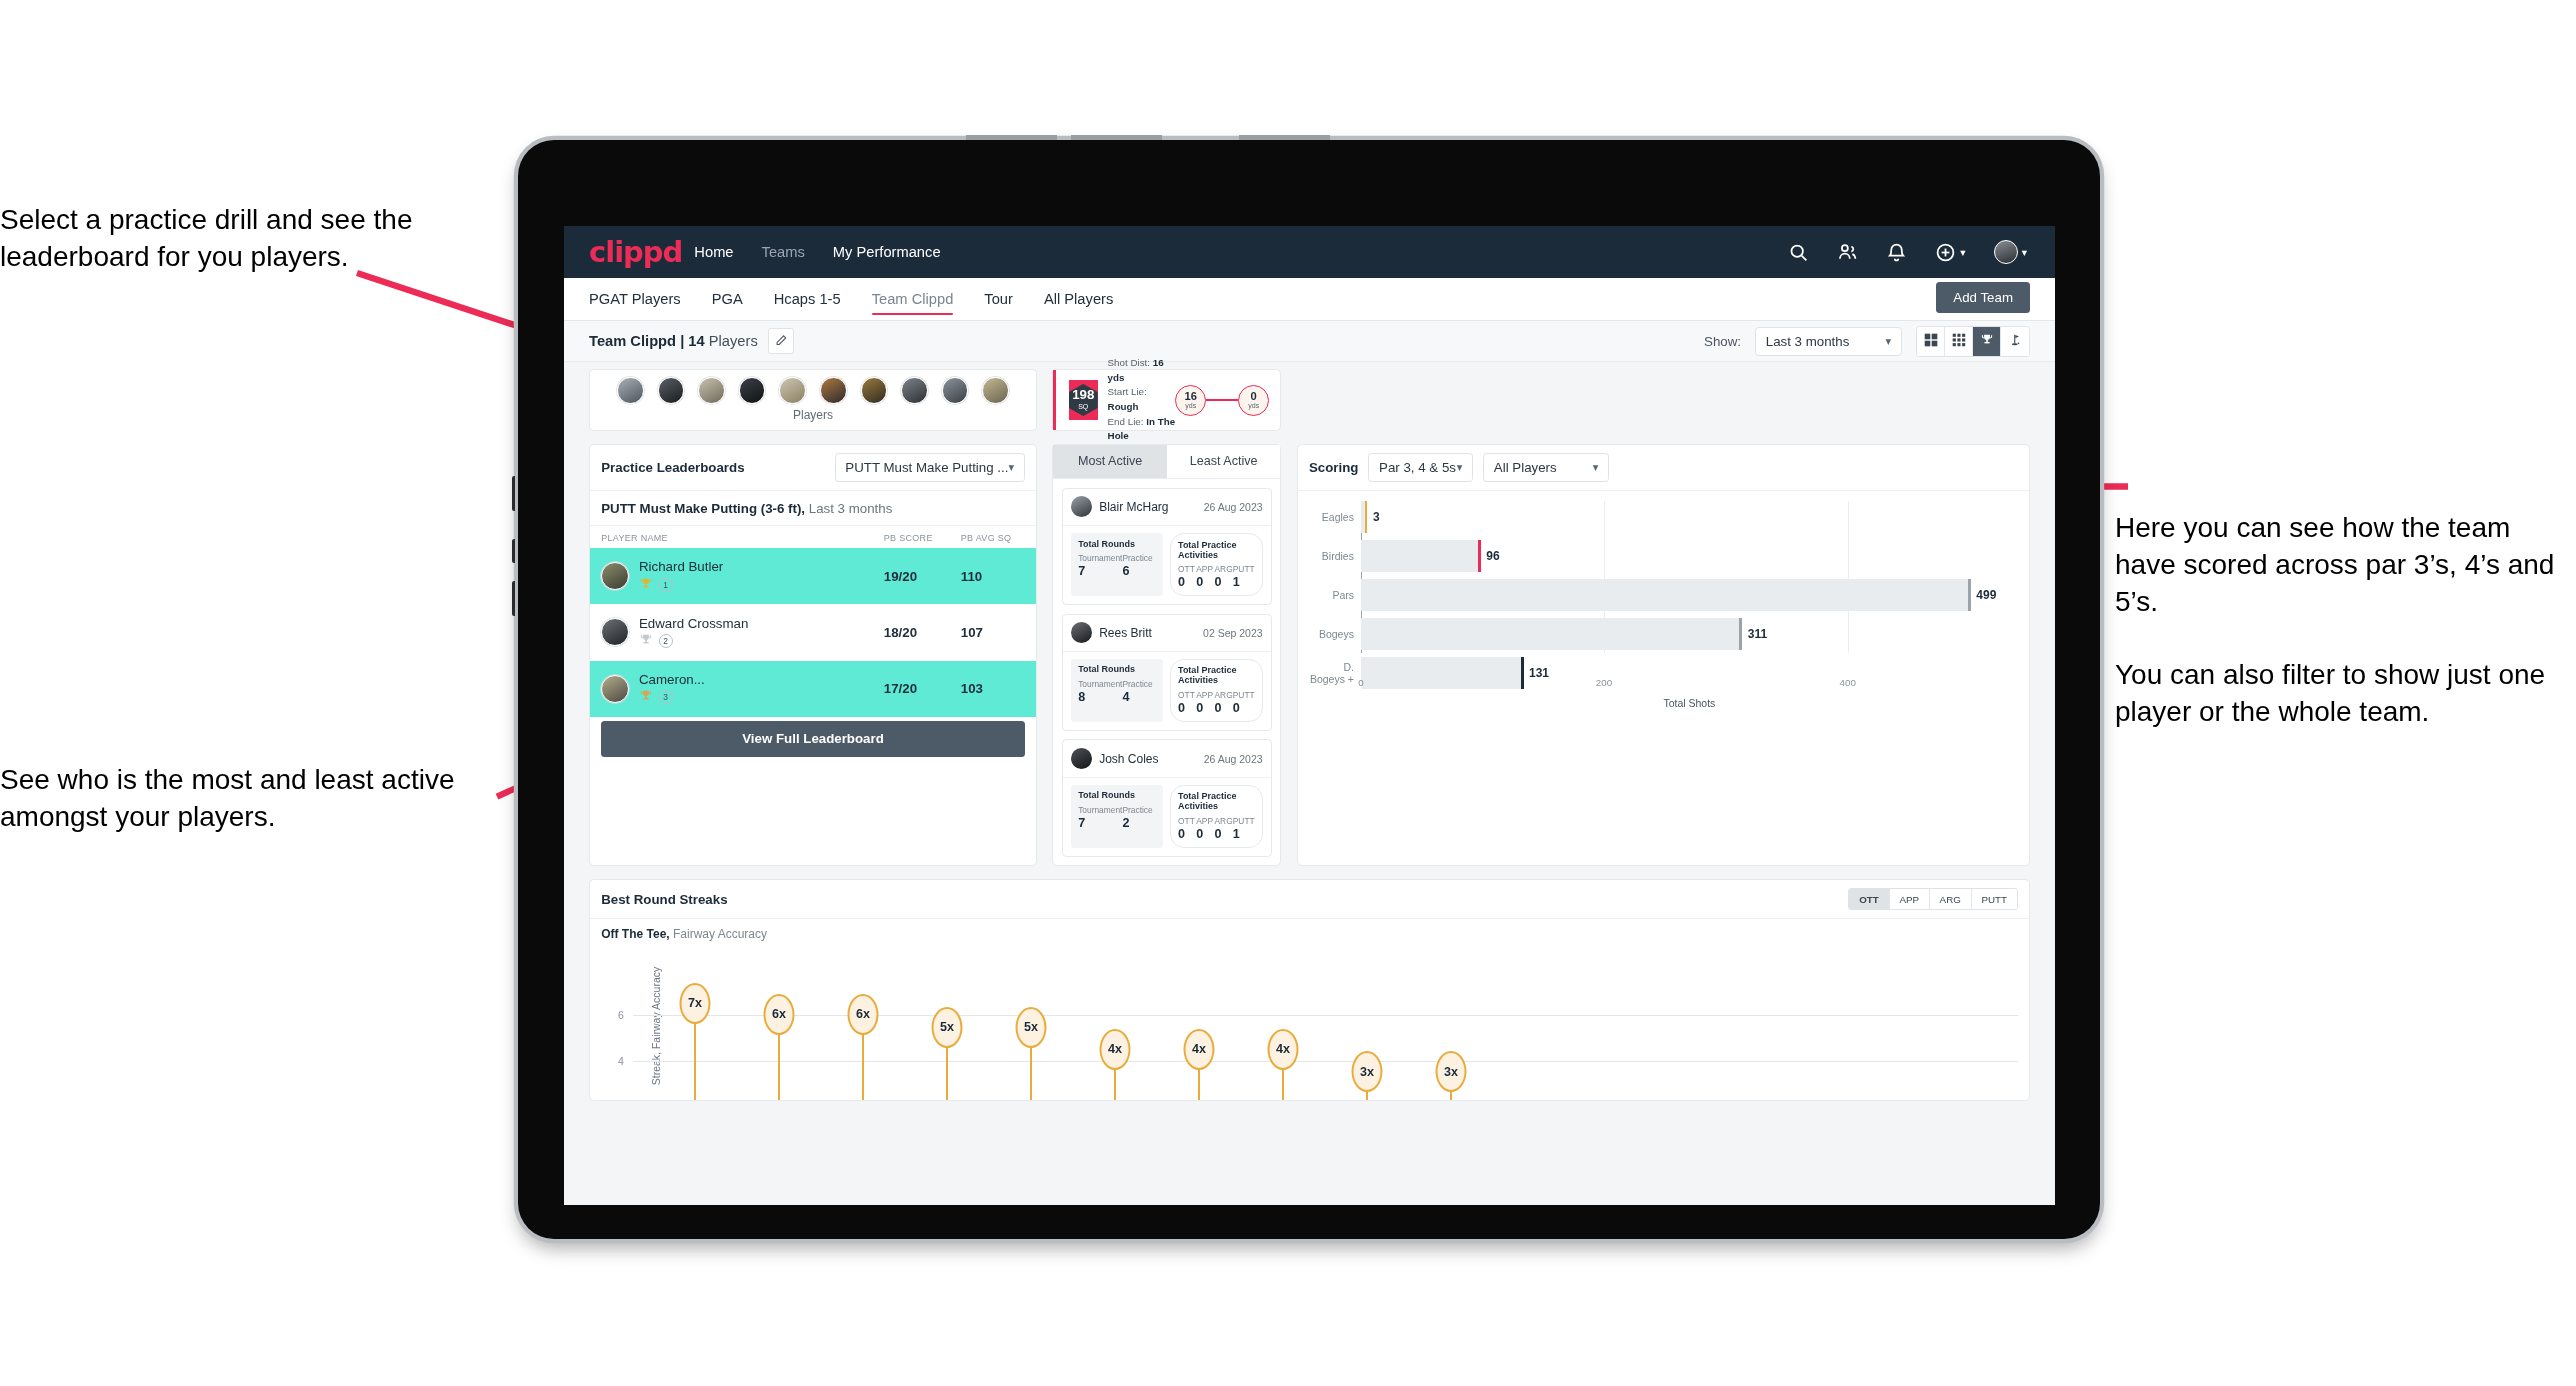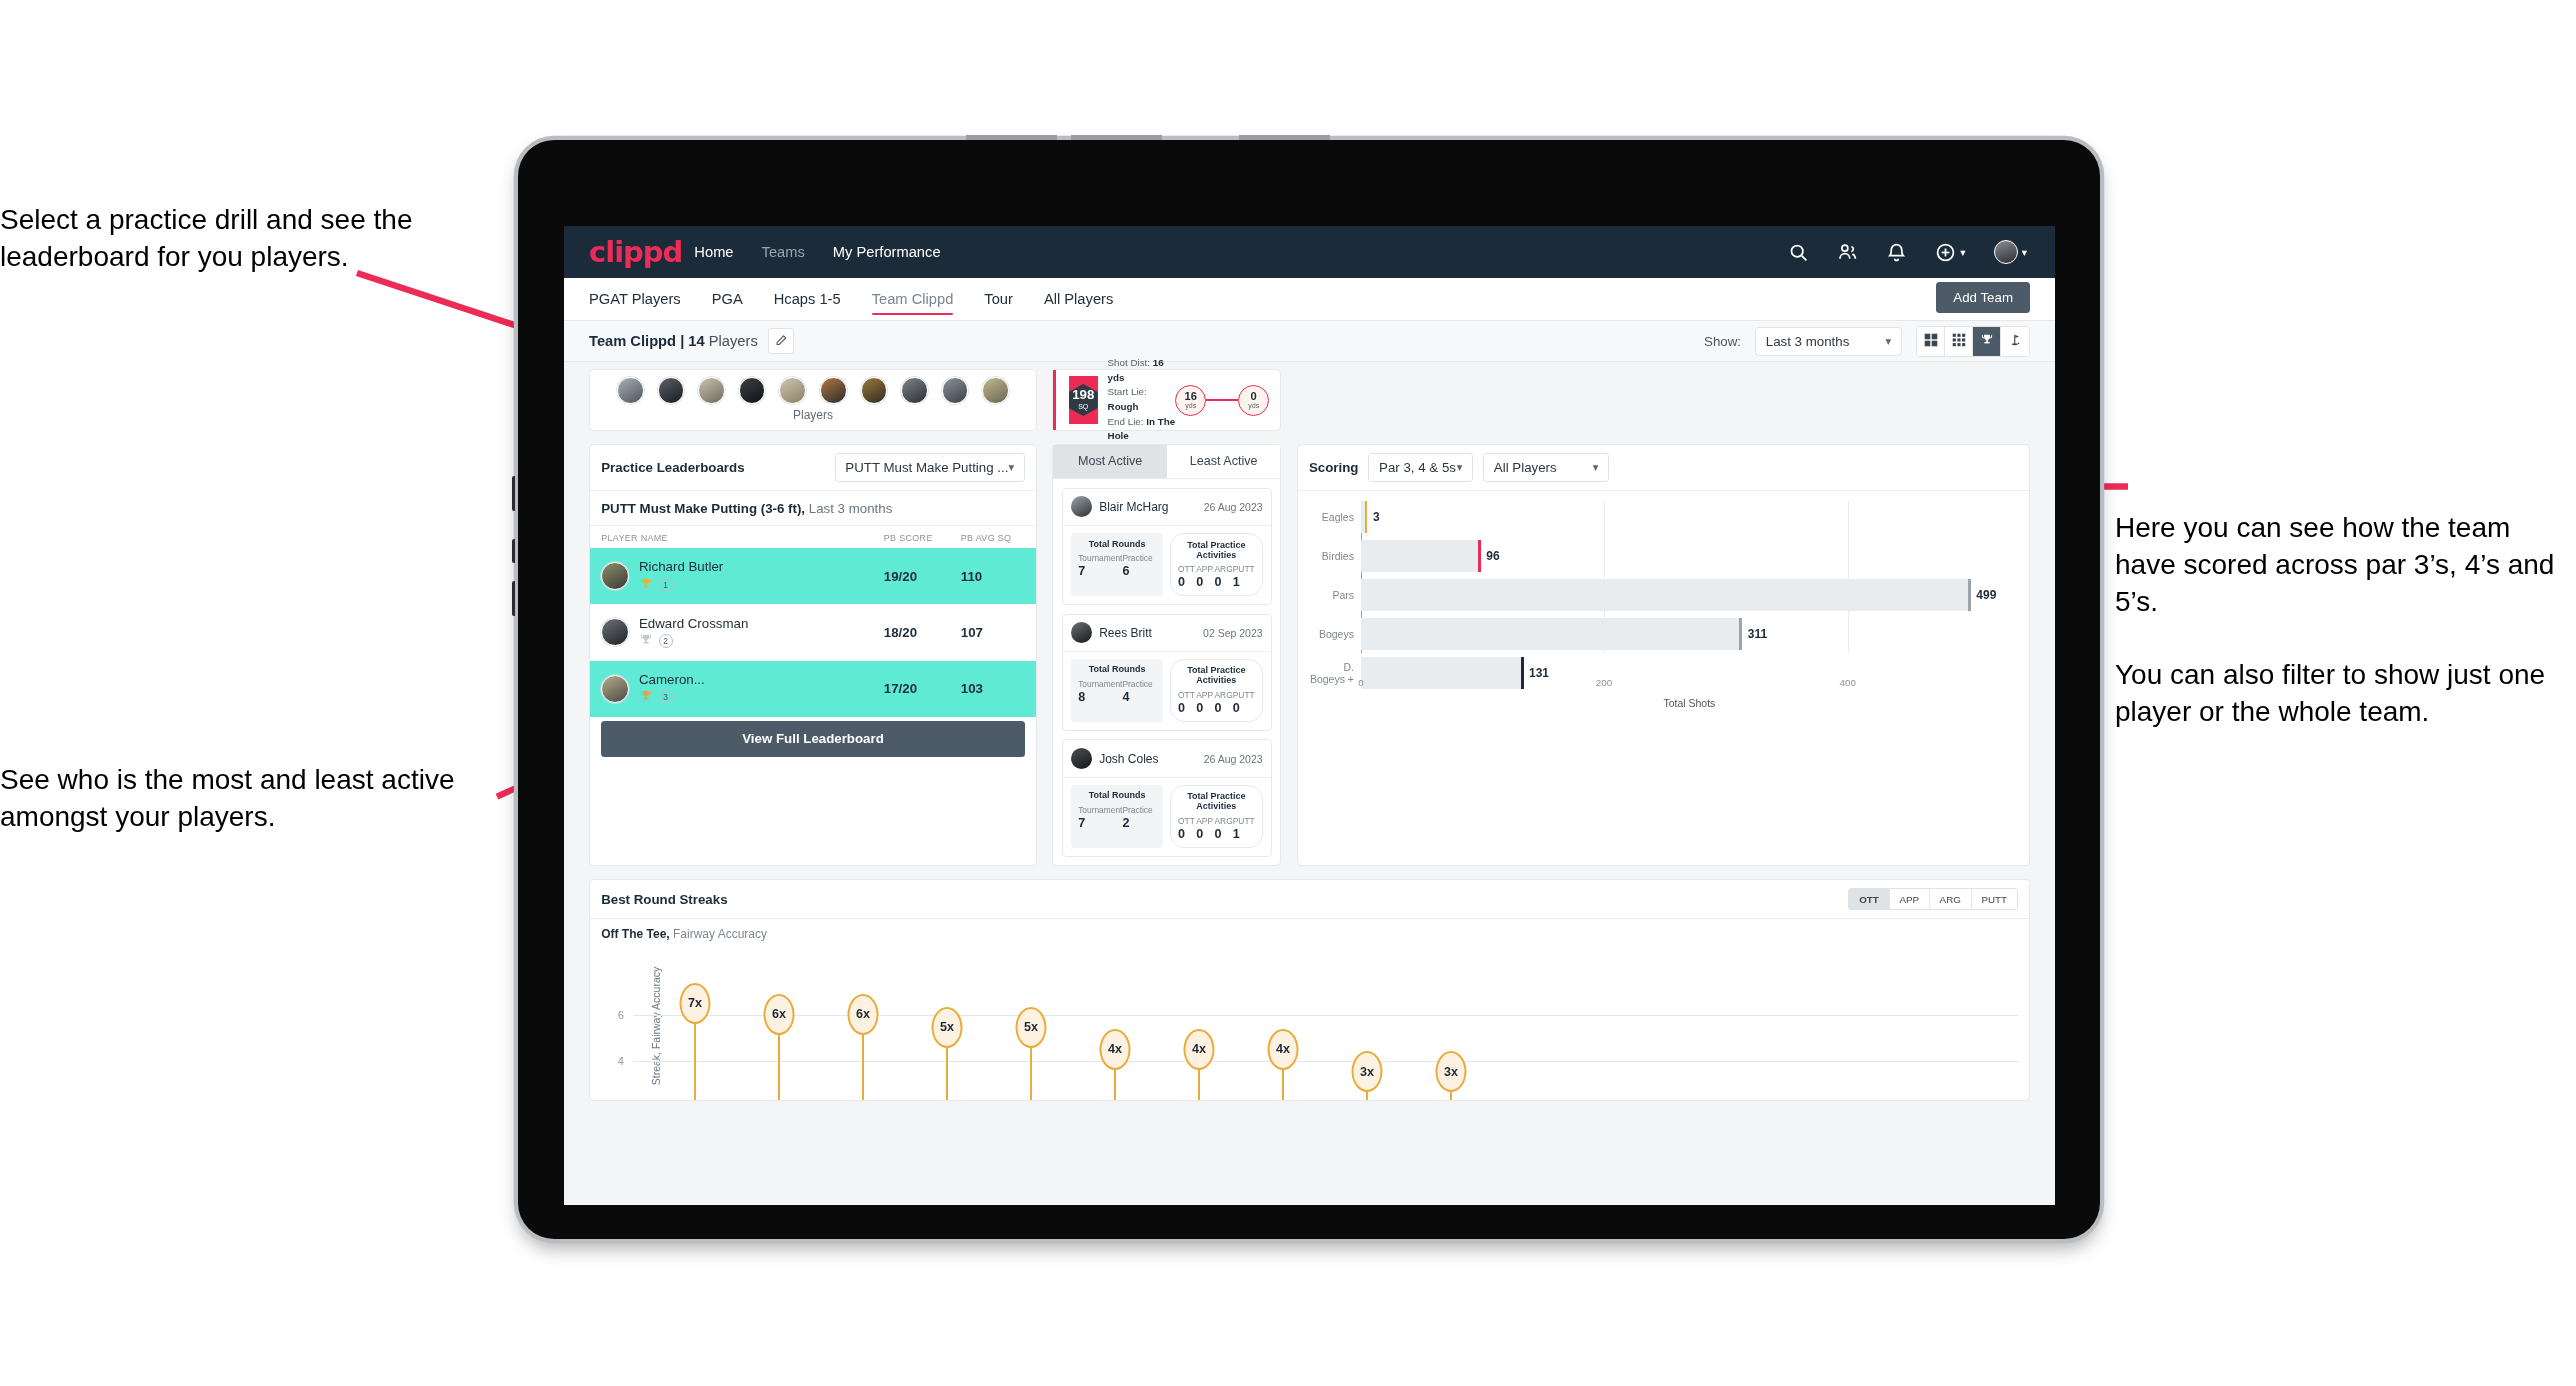--- a/index.html
+++ b/index.html
@@ -128,21 +128,21 @@
   .avatars { display: flex; justify-content: center; gap: 14px; }
   .pavatar {
     width: 26.6px; height: 26.6px; border-radius: 50%; border: 1.4px solid #fff;
     box-shadow: 0 0 0 0.7px #d7dbdf;
   }
   .playerslbl { text-align: center; font-size: 12px; color: #606a74; margin-top: 4.2px; }
 
   .shotCard { flex: 0 0 229px; height: 62px; display: flex; align-items: center; padding: 0 11.2px; position: relative; }
   .shotCard::before { content:""; position:absolute; left:0; top:0; bottom:0; width:2.8px; background:#ec2b56; }
   .sqbadge {
-    width: 36px; height: 48px; background: #ec2b56;
+    width: 36px; height: 40px; background: #ec2b56;
     display: flex; align-items: center; justify-content: center; margin-left: 4.2px;
   }
   .hexwrap { position: relative; width: 29px; height: 32px; }
   .hex {
     width: 29px; height: 32px; background: #2f3a45;
     clip-path: polygon(50% 0,100% 25%,100% 75%,50% 100%,0 75%,0 25%);
     display: flex; flex-direction: column; align-items: center; justify-content: center;
   }
   .hex .num { color: #fff; font-size: 13.3px; font-weight: 700; line-height: 1; }
   .hex .sq { color: #fff; font-size: 7px; line-height: 1.4; }
@@ -211,21 +211,21 @@
   }
   .seg.active { background: #dfe3e6; }
   .actcard { margin: 8.4px; border: 0.7px solid #e6e9ec; border-radius: 4.2px; }
   .actcardhead { display: flex; align-items: center; padding: 7.7px 8.4px; }
   .actav { width: 21px; height: 21px; border-radius: 50%; margin-right: 7px; }
   .actname { font-size: 12px; color: #22303c; }
   .actdate { margin-left: auto; font-size: 10.5px; color: #6b757f; }
   .actbody { display: flex; gap: 7px; padding: 0 8.4px 8.4px; border-top: 0.7px solid #eef0f2; padding-top: 7px; }
   .trbox { flex: 0 0 48%; background: #f2f4f5; border-radius: 3.5px; padding: 5.6px 7px; }
   .pabox { flex: 1; border: 0.7px solid #e6e9ec; border-radius: 14px; padding: 5.6px 7px; }
-  .boxttl { font-size: 9px; font-weight: 700; color: #1c2b39; margin-bottom: 4.2px; text-align: center; }
+  .boxttl { font-size: 9px; font-weight: 700; color: #1c2b39; margin-bottom: 4.2px; }
   .kvrow { display: flex; }
   .kv { flex: 1; }
   .kvk { font-size: 8.4px; color: #7e8790; }
   .kvv { font-size: 12.6px; font-weight: 700; color: #1c2b39; margin-top: 1.4px; }
 
   
   .scoringbody { padding: 9.8px 11.2px 11.2px; }
   .chartwrap { position: relative; height: 176px; }
   .bar-row { display: flex; align-items: center; height: 32px; margin-bottom: 7px; position: relative; }
   .bar-lbl { width: 52px; text-align: right; padding-right: 7px; font-size: 10.5px; color: #7e8790; }

